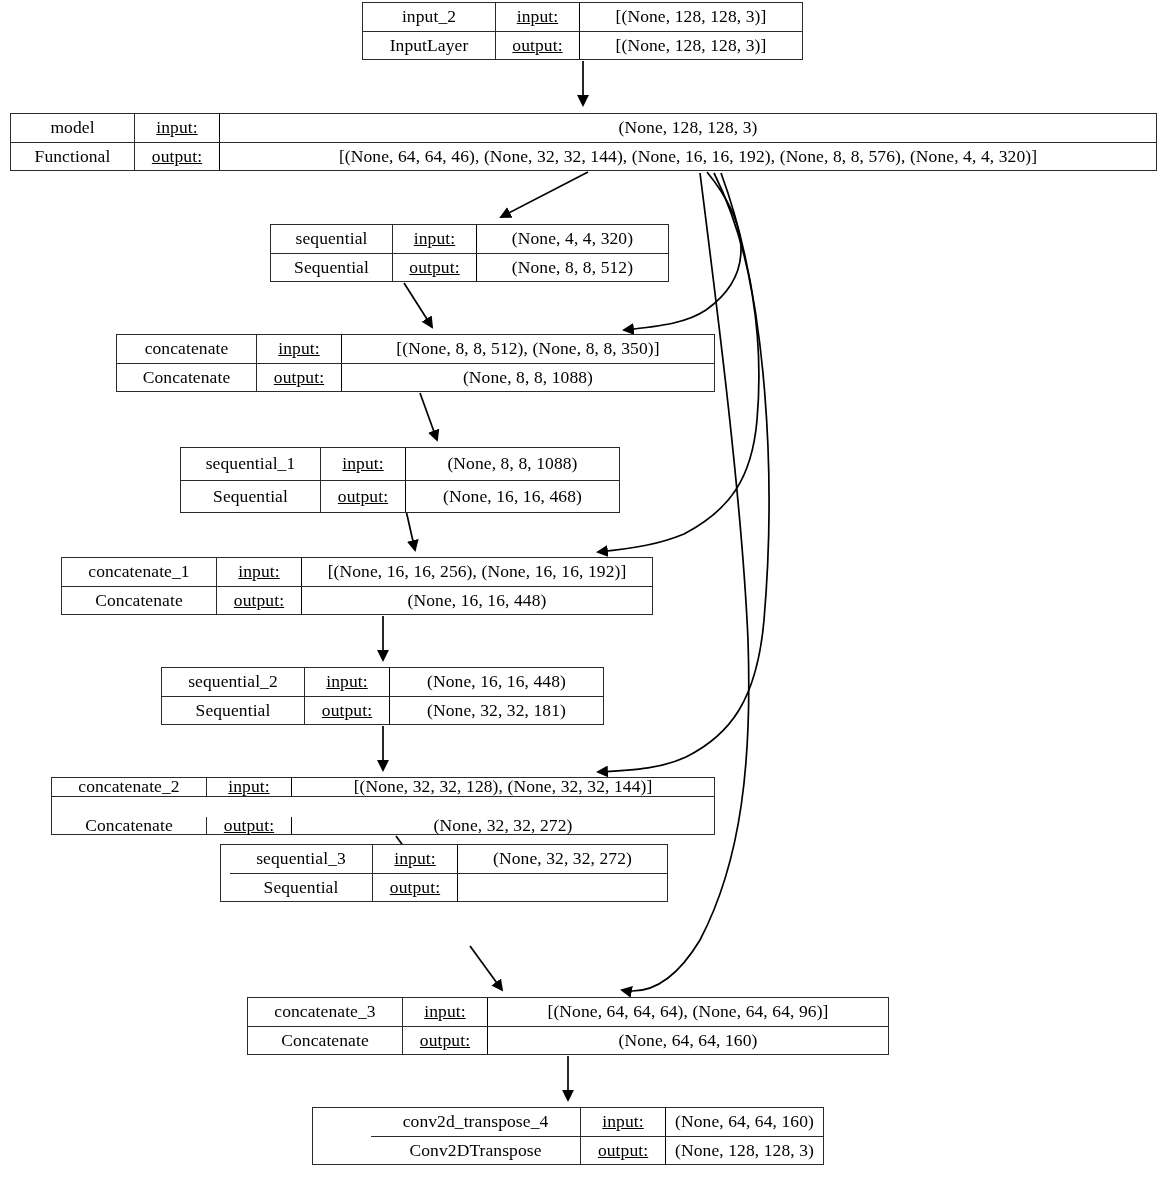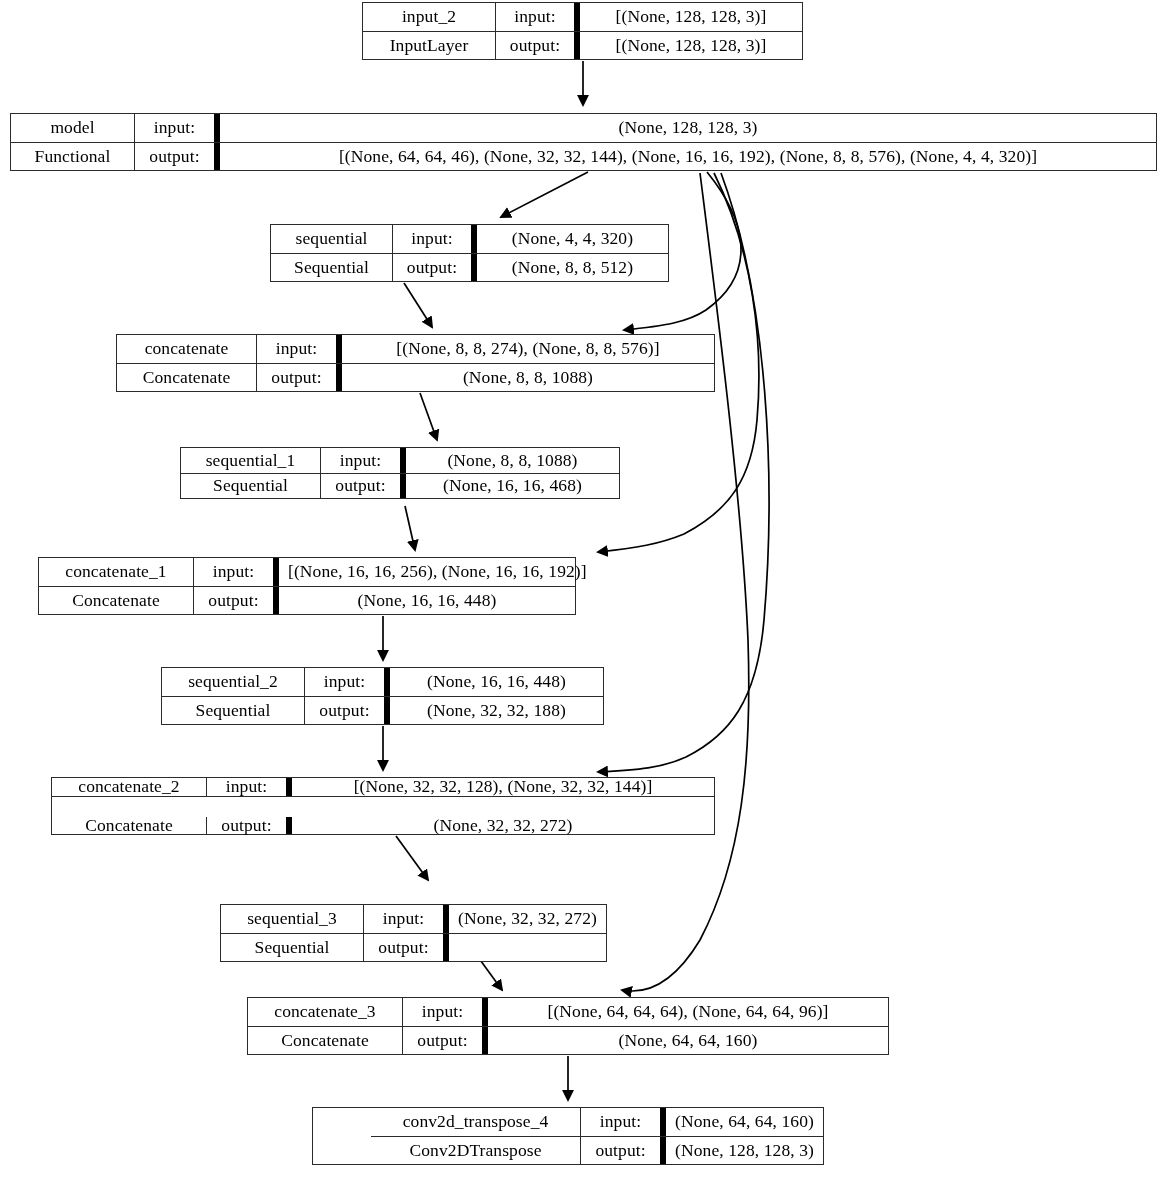--- a/index.html
+++ b/index.html
@@ -50,21 +50,22 @@
     line-height: 1;
     color: #000000;
     white-space: nowrap;
     padding: 0 9px;
     letter-spacing: 0.1px;
   }
   .cell.c-name {
     border-right: 1px solid #2b2b2b;
   }
   .cell.c-io {
-    border-right: 6px solid #000000;
+    border-right: 1px solid #000000;
+    text-decoration: underline;
   }
   .cell.c-shape {
     flex: 1 1 auto;
   }
 </style>
 </head>
 <body>
 
 <div id="canvas">
 
@@ -142,43 +143,43 @@
       <div class="cell c-name" style="flex: 0 0 122px;">Sequential</div>
       <div class="cell c-io" style="flex: 0 0 84px;">output:</div>
       <div class="cell c-shape">(None, 8, 8, 512)</div>
     </div>
   </div>
 
   <div class="node" style="left: 116px; top: 334px; width: 599px; height: 58px;">
     <div class="node-row top">
       <div class="cell c-name" style="flex: 0 0 140px;">concatenate</div>
       <div class="cell c-io" style="flex: 0 0 85px;">input:</div>
-      <div class="cell c-shape">[(None, 8, 8, 274), (None, 8, 8, 576)]</div>
+      <div class="cell c-shape">[(None, 8, 8, 512), (None, 8, 8, 350)]</div>
     </div>
     <div class="node-row">
       <div class="cell c-name" style="flex: 0 0 140px;">Concatenate</div>
       <div class="cell c-io" style="flex: 0 0 85px;">output:</div>
       <div class="cell c-shape">(None, 8, 8, 1088)</div>
     </div>
   </div>
 
-  <div class="node" style="left: 180px; top: 447px; width: 440px; height: 52px;">
+  <div class="node" style="left: 180px; top: 447px; width: 440px; height: 66px;">
     <div class="node-row top">
       <div class="cell c-name" style="flex: 0 0 140px;">sequential_1</div>
       <div class="cell c-io" style="flex: 0 0 85px;">input:</div>
       <div class="cell c-shape">(None, 8, 8, 1088)</div>
     </div>
     <div class="node-row">
       <div class="cell c-name" style="flex: 0 0 140px;">Sequential</div>
       <div class="cell c-io" style="flex: 0 0 85px;">output:</div>
       <div class="cell c-shape">(None, 16, 16, 468)</div>
     </div>
   </div>
 
-  <div class="node" style="left: 38px; top: 557px; width: 538px; height: 58px;">
+  <div class="node" style="left: 61px; top: 557px; width: 592px; height: 58px;">
     <div class="node-row top">
       <div class="cell c-name" style="flex: 0 0 155px;">concatenate_1</div>
       <div class="cell c-io" style="flex: 0 0 85px;">input:</div>
       <div class="cell c-shape">[(None, 16, 16, 256), (None, 16, 16, 192)]</div>
     </div>
     <div class="node-row">
       <div class="cell c-name" style="flex: 0 0 155px;">Concatenate</div>
       <div class="cell c-io" style="flex: 0 0 85px;">output:</div>
       <div class="cell c-shape">(None, 16, 16, 448)</div>
     </div>
@@ -186,38 +187,38 @@
 
   <div class="node" style="left: 161px; top: 667px; width: 443px; height: 58px;">
     <div class="node-row top">
       <div class="cell c-name" style="flex: 0 0 143px;">sequential_2</div>
       <div class="cell c-io" style="flex: 0 0 85px;">input:</div>
       <div class="cell c-shape">(None, 16, 16, 448)</div>
     </div>
     <div class="node-row">
       <div class="cell c-name" style="flex: 0 0 143px;">Sequential</div>
       <div class="cell c-io" style="flex: 0 0 85px;">output:</div>
-      <div class="cell c-shape">(None, 32, 32, 188)</div>
+      <div class="cell c-shape">(None, 32, 32, 181)</div>
     </div>
   </div>
 
   <div class="node" style="left: 51px; top: 777px; width: 664px; height: 58px; gap: 20px;">
     <div class="node-row top">
       <div class="cell c-name" style="flex: 0 0 155px;">concatenate_2</div>
       <div class="cell c-io" style="flex: 0 0 85px;">input:</div>
       <div class="cell c-shape">[(None, 32, 32, 128), (None, 32, 32, 144)]</div>
     </div>
     <div class="node-row">
       <div class="cell c-name" style="flex: 0 0 155px;">Concatenate</div>
       <div class="cell c-io" style="flex: 0 0 85px;">output:</div>
       <div class="cell c-shape">(None, 32, 32, 272)</div>
     </div>
   </div>
 
-  <div class="node" style="left: 220px; top: 904px; width: 387px; height: 58px;">
+  <div class="node" style="left: 220px; top: 844px; width: 448px; height: 58px; padding-left: 9px;">
     <div class="node-row top">
       <div class="cell c-name" style="flex: 0 0 143px;">sequential_3</div>
       <div class="cell c-io" style="flex: 0 0 85px;">input:</div>
       <div class="cell c-shape">(None, 32, 32, 272)</div>
     </div>
     <div class="node-row">
       <div class="cell c-name" style="flex: 0 0 143px;">Sequential</div>
       <div class="cell c-io" style="flex: 0 0 85px;">output:</div>
     </div>
   </div>

